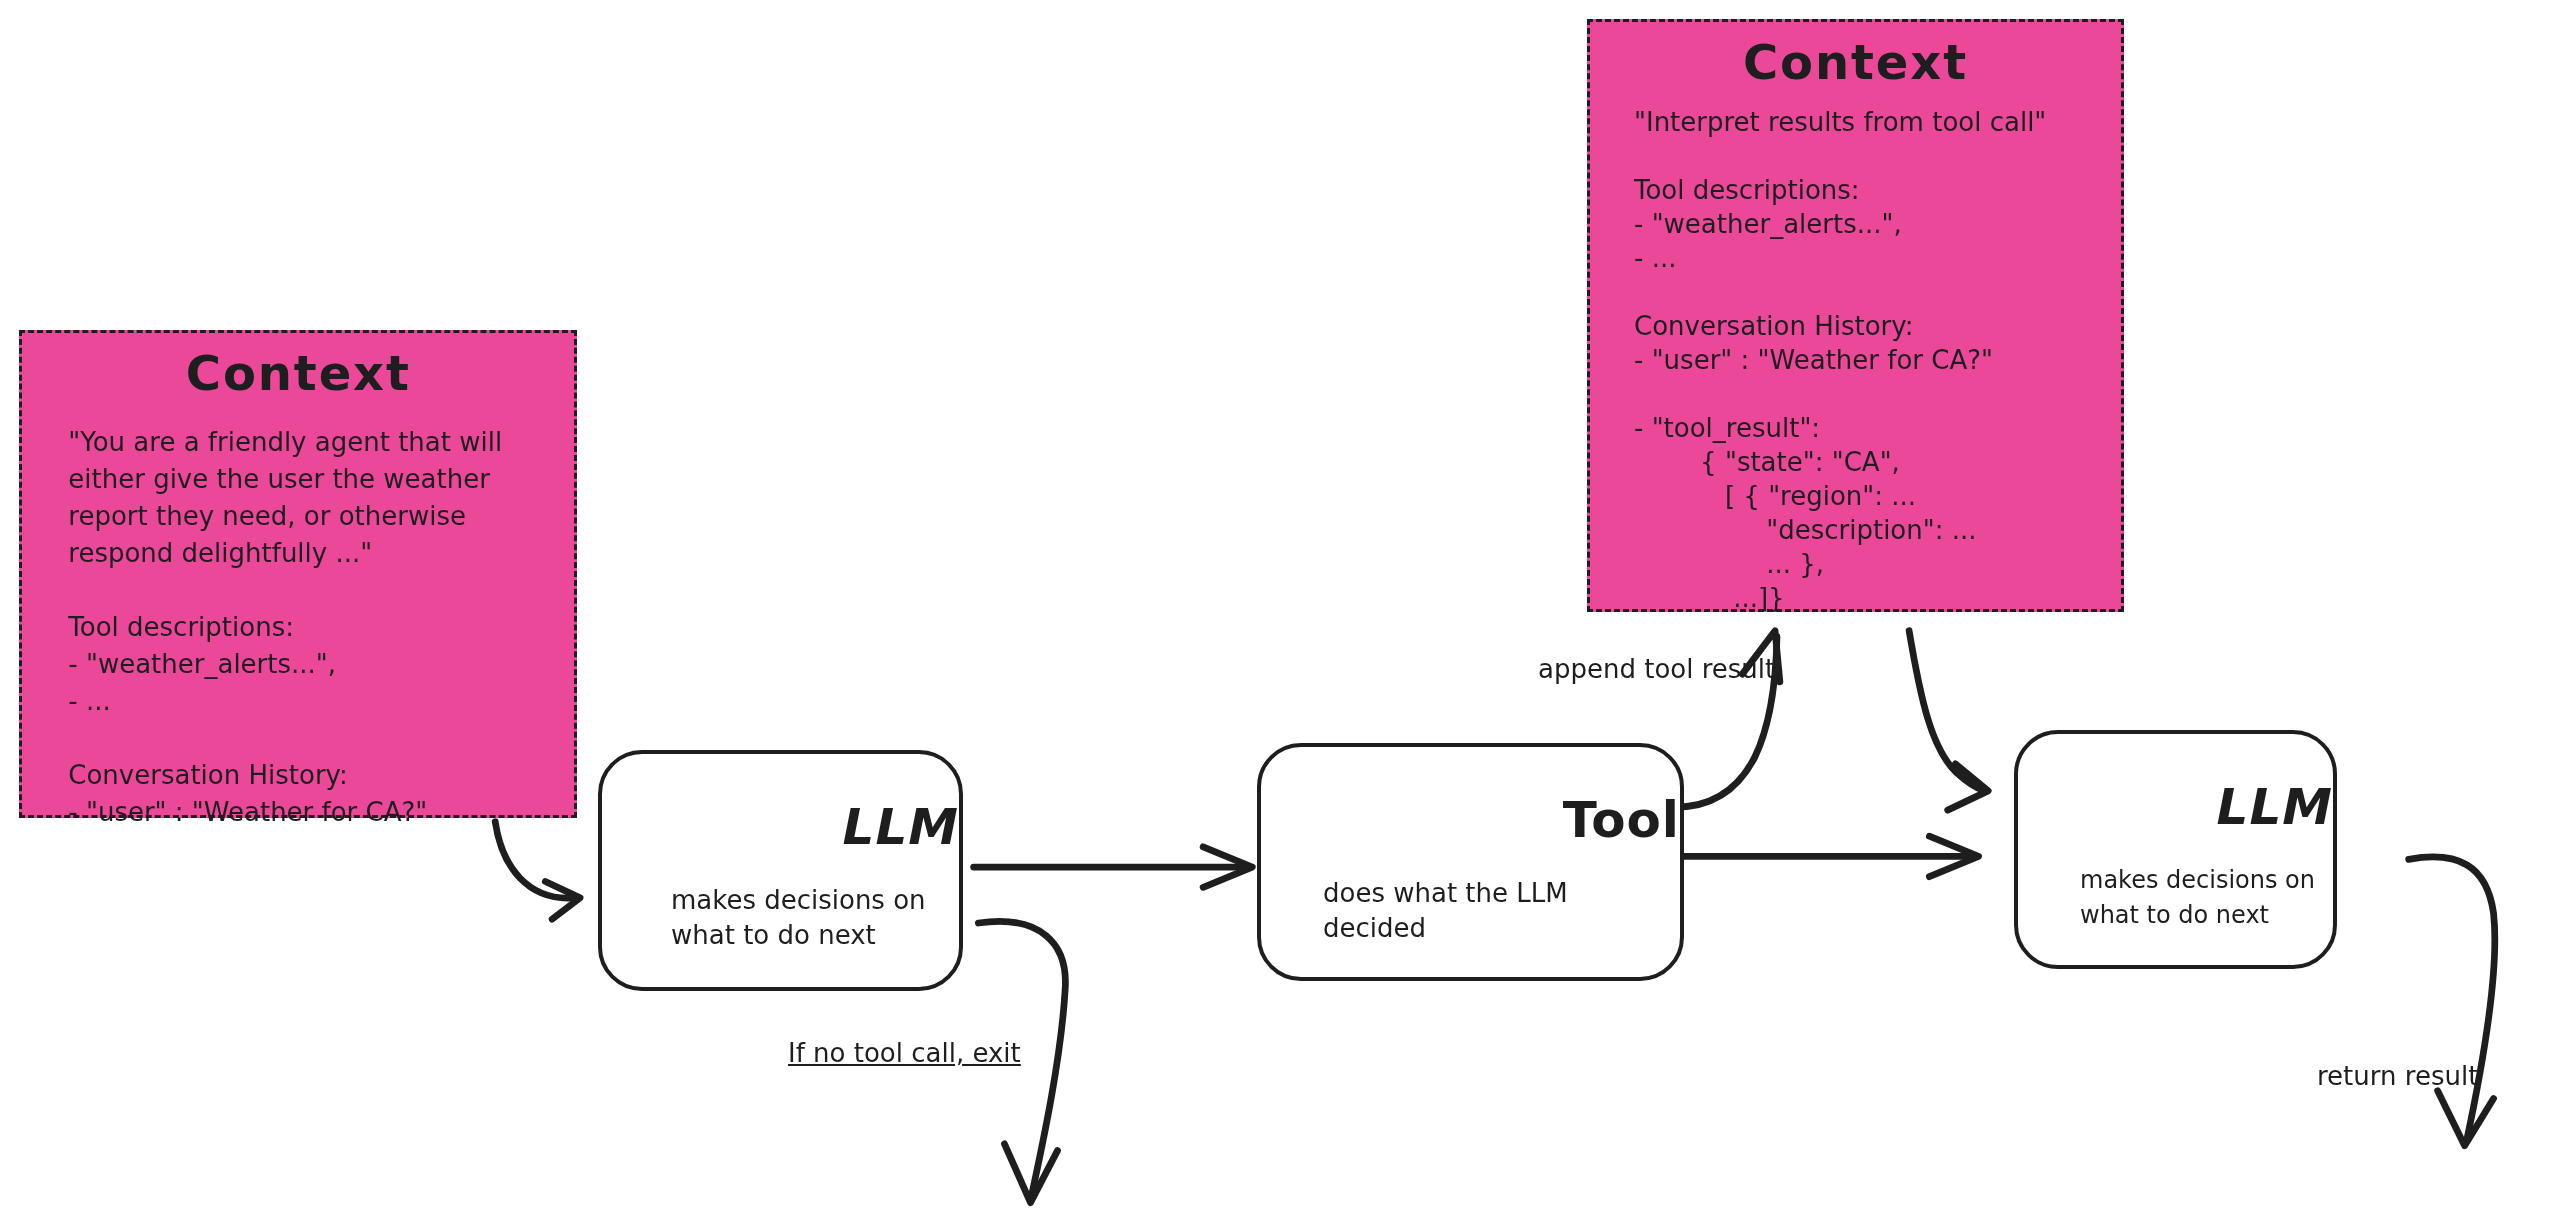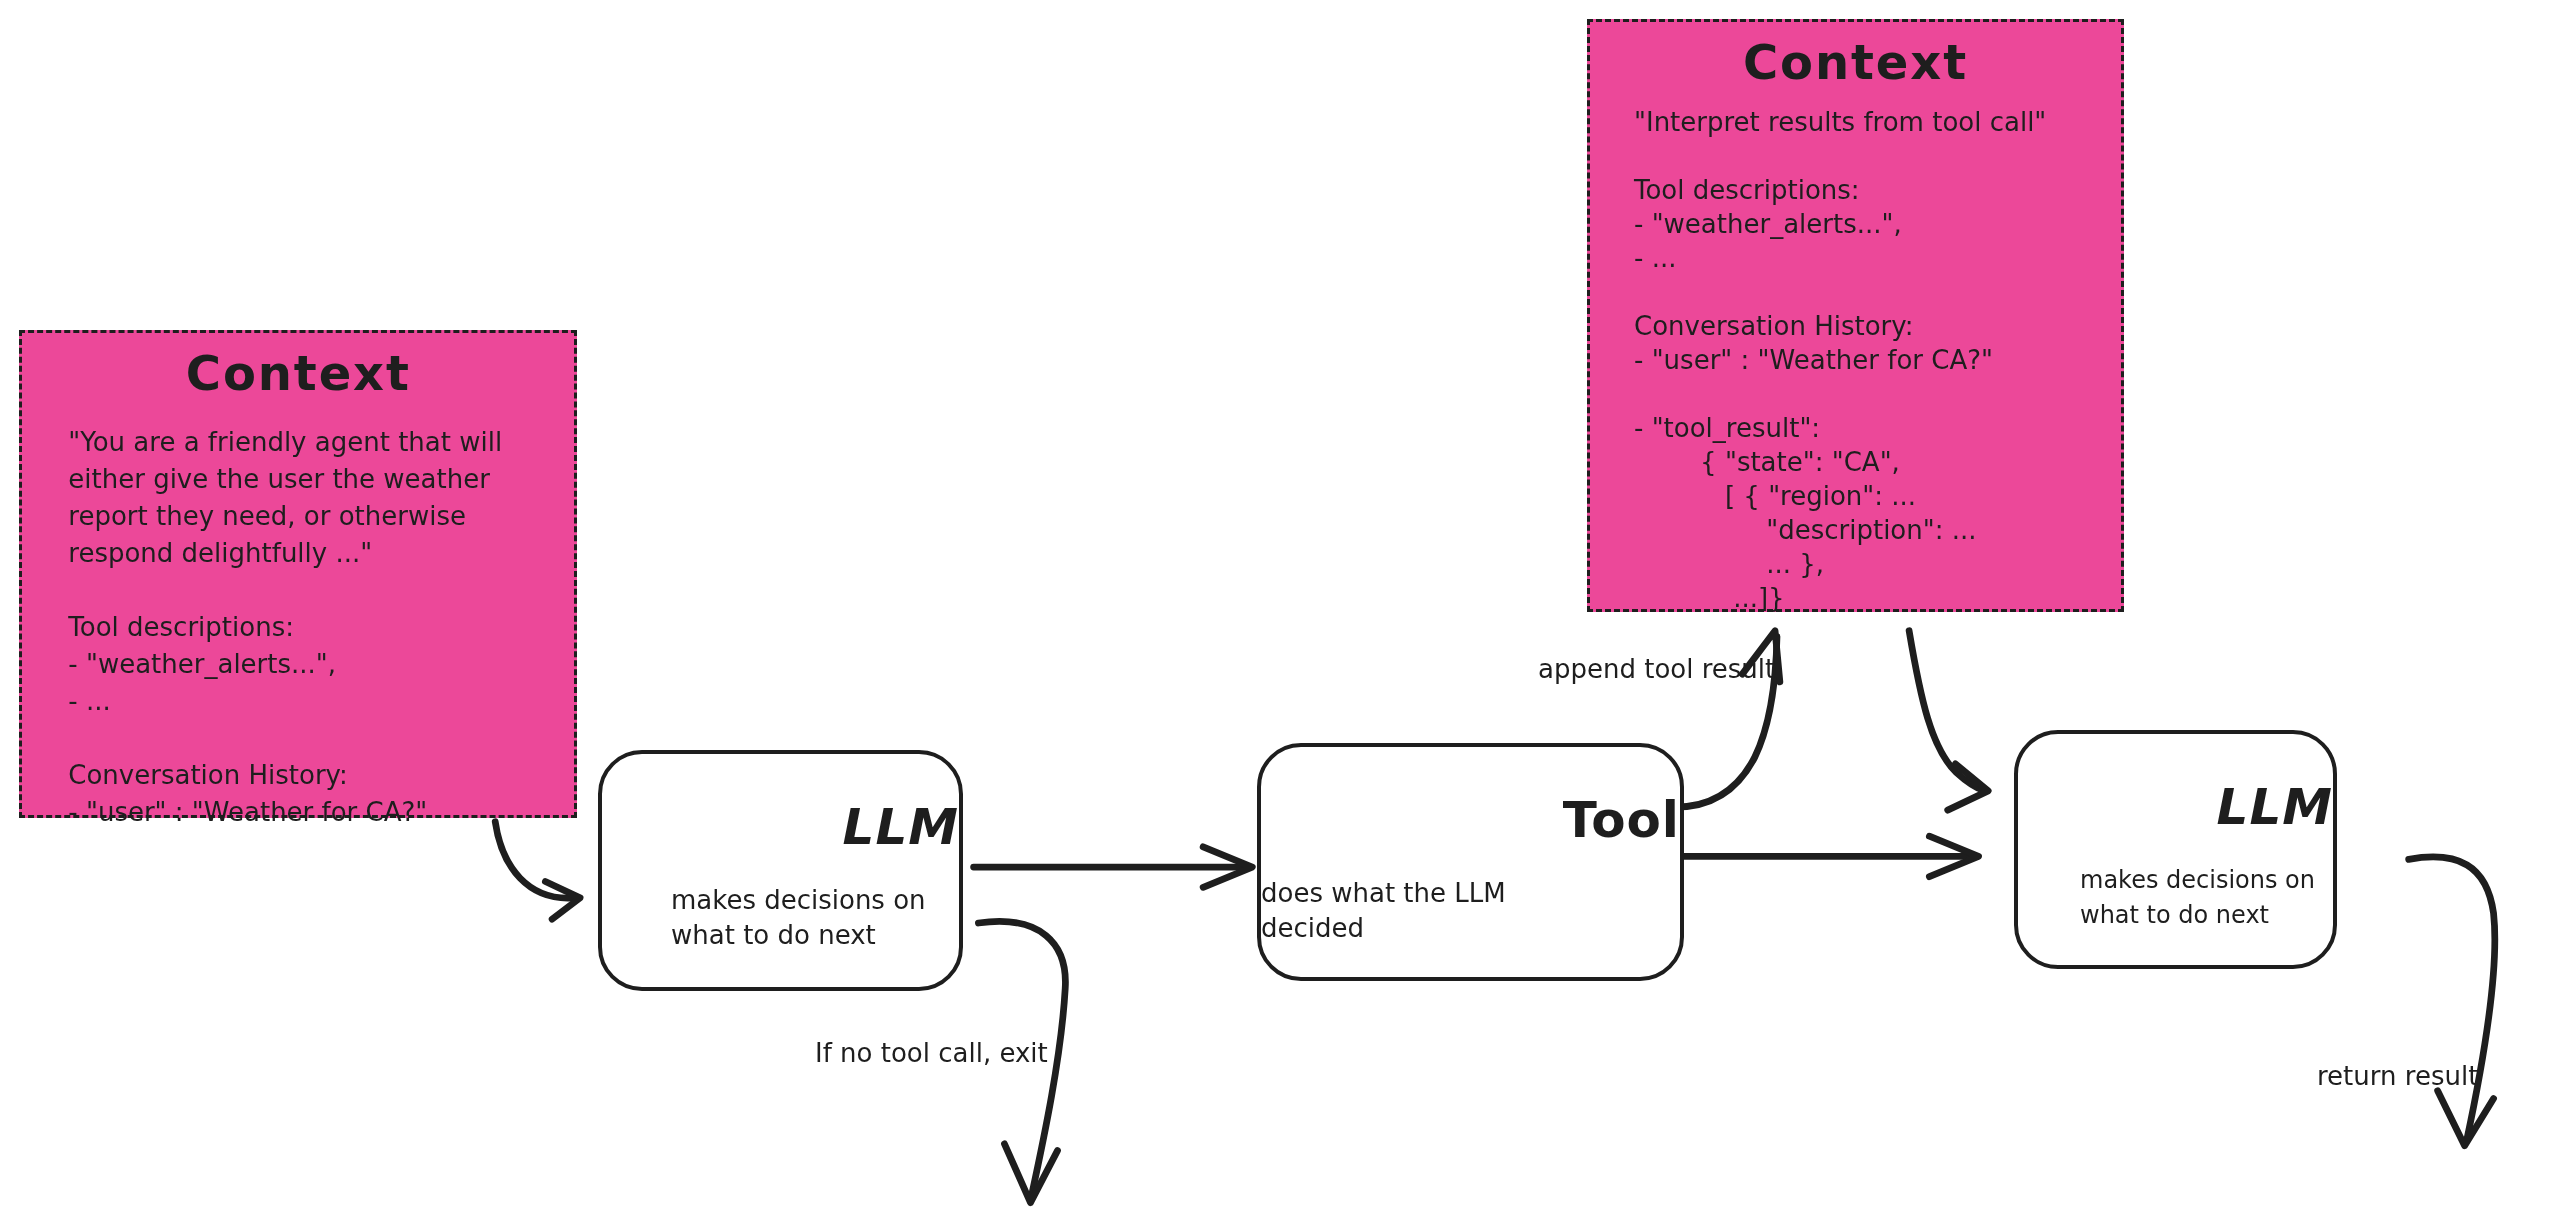--- a/index.html
+++ b/index.html
@@ -76,30 +76,30 @@
     letter-spacing: 1px;
   }
   .llm-italic { font-style: italic; }
   .node-sub {
     white-space: pre;
     font-size: 26px;
     line-height: 35px;
     margin-top: 27px;
   }
   .node-llm1 .node-sub { margin-left: 69px; }
-  .node-tool .node-sub { }
+  .node-tool .node-sub { margin-left: 62px; }
   .node-llm2 .node-sub { margin-left: 62px; font-size: 24px; }
   
   .edge-label {
     position: absolute;
     font-size: 26px;
     white-space: nowrap;
   }
   .label-append { left: 1538px; top: 654px; }
-  .label-exit   { left: 815px;  top: 1038px; }
+  .label-exit   { left: 788px;  top: 1038px; text-decoration: underline; }
   .label-return { left: 2317px; top: 1013px; margin-top: 48px; }
 </style>
 </head>
 <body>
 
 <div class="canvas">
 
   <svg class="edges" viewBox="0 0 2670 1266">
     <g>
       <path d="M 513 852 C 520 900 548 934 594 931"></path>

